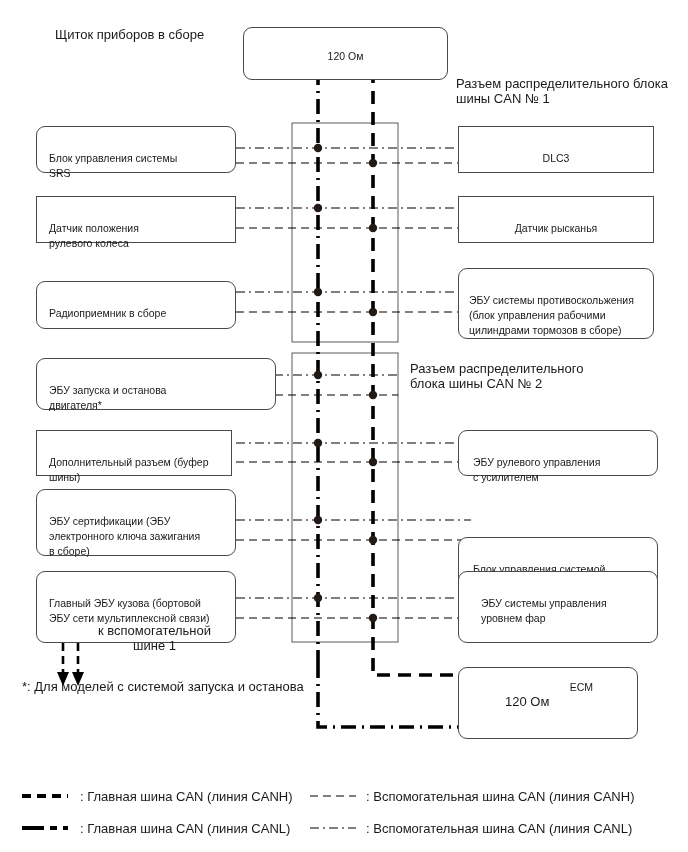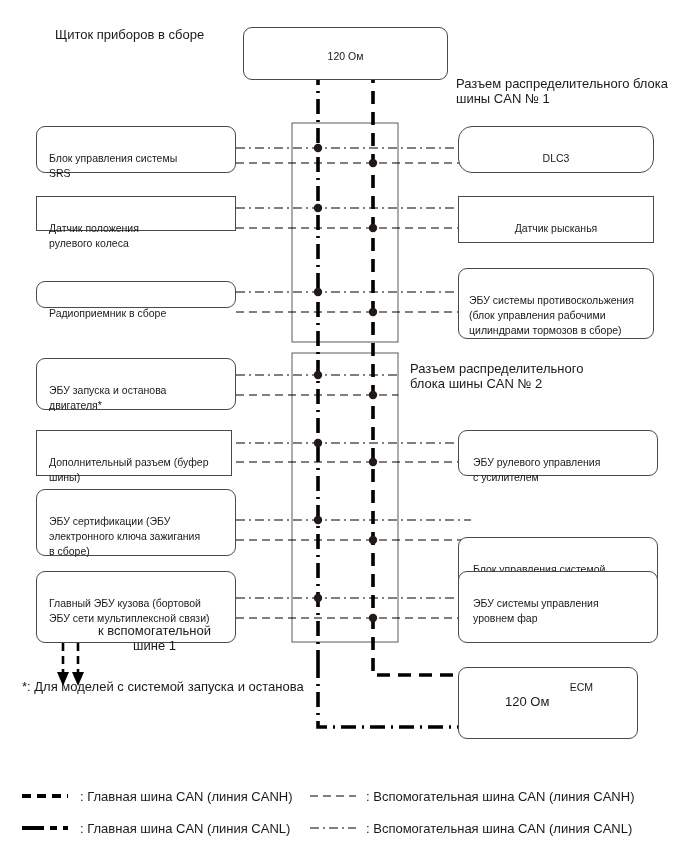--- a/index.html
+++ b/index.html
@@ -125,51 +125,51 @@
 шины CAN № 1</div>
 
   <div class="plain-label" style="left:410px; top:362px;">Разъем распределительного
 блока шины CAN № 2</div>
 
   <div class="node-box rounded" style="left:36px; top:126px; width:200px; height:47px;">
     <span>Блок управления системы
 SRS</span>
   </div>
 
-  <div class="node-box" style="left:36px; top:196px; width:200px; height:35px;">
+  <div class="node-box" style="left:36px; top:196px; width:200px; height:47px;">
     <span>Датчик положения
 рулевого колеса</span>
   </div>
 
-  <div class="node-box rounded" style="left:36px; top:281px; width:200px; height:27px;">
+  <div class="node-box rounded" style="left:36px; top:281px; width:200px; height:48px;">
     <span>Радиоприемник в сборе</span>
   </div>
 
-  <div class="node-box rounded" style="left:36px; top:358px; width:200px; height:52px;">
+  <div class="node-box rounded" style="left:36px; top:358px; width:240px; height:52px;">
     <span>ЭБУ запуска и останова
 двигателя*</span>
   </div>
 
   <div class="node-box" style="left:36px; top:430px; width:196px; height:46px;">
     <span>Дополнительный разъем (буфер
 шины)</span>
   </div>
 
   <div class="node-box rounded" style="left:36px; top:489px; width:200px; height:67px;">
     <span>ЭБУ сертификации (ЭБУ
 электронного ключа зажигания
 в сборе)</span>
   </div>
 
   <div class="node-box rounded" style="left:36px; top:571px; width:200px; height:72px;">
     <span>Главный ЭБУ кузова (бортовой
 ЭБУ сети мультиплексной связи)</span>
   </div>
 
-  <div class="node-box center" style="left:458px; top:126px; width:196px; height:47px; padding-top:9px;border-radius:14px;">
+  <div class="node-box center" style="left:458px; top:126px; width:196px; height:47px; padding-top:9px;">
     <span>DLC3</span>
   </div>
 
   <div class="node-box center" style="left:458px; top:196px; width:196px; height:47px; padding-top:9px;">
     <span>Датчик рысканья</span>
   </div>
 
   <div class="node-box rounded" style="left:458px; top:268px; width:196px; height:71px; padding-left:10px;">
     <span>ЭБУ системы противоскольжения
 (блок управления рабочими
@@ -179,21 +179,21 @@
   <div class="node-box rounded" style="left:458px; top:430px; width:200px; height:46px; padding-left:14px;">
     <span>ЭБУ рулевого управления
 с усилителем</span>
   </div>
 
   <div class="node-box rounded" style="left:458px; top:489px; width:200px; height:67px; padding-left:14px;margin-top:48px;">
     <span>Блок управления системой
 кондиционирования</span>
   </div>
 
-  <div class="node-box rounded" style="left:458px; top:571px; width:200px; height:72px; padding-left:14px;">
+  <div class="node-box rounded" style="left:458px; top:571px; width:200px; height:72px; padding-left:22px;">
     <span>ЭБУ системы управления
 уровнем фар</span>
   </div>
 
   <div class="node-box rounded" style="left:458px; top:667px; width:180px; height:72px; padding:0;">
     <span style="position:absolute; right:44px; top:12px;">ECM</span>
   </div>
   <div class="plain-label" style="left:505px; top:695px;">120 Ом</div>
 
   <div class="plain-label" style="left:98px; top:624px;text-align:center;">к вспомогательной

